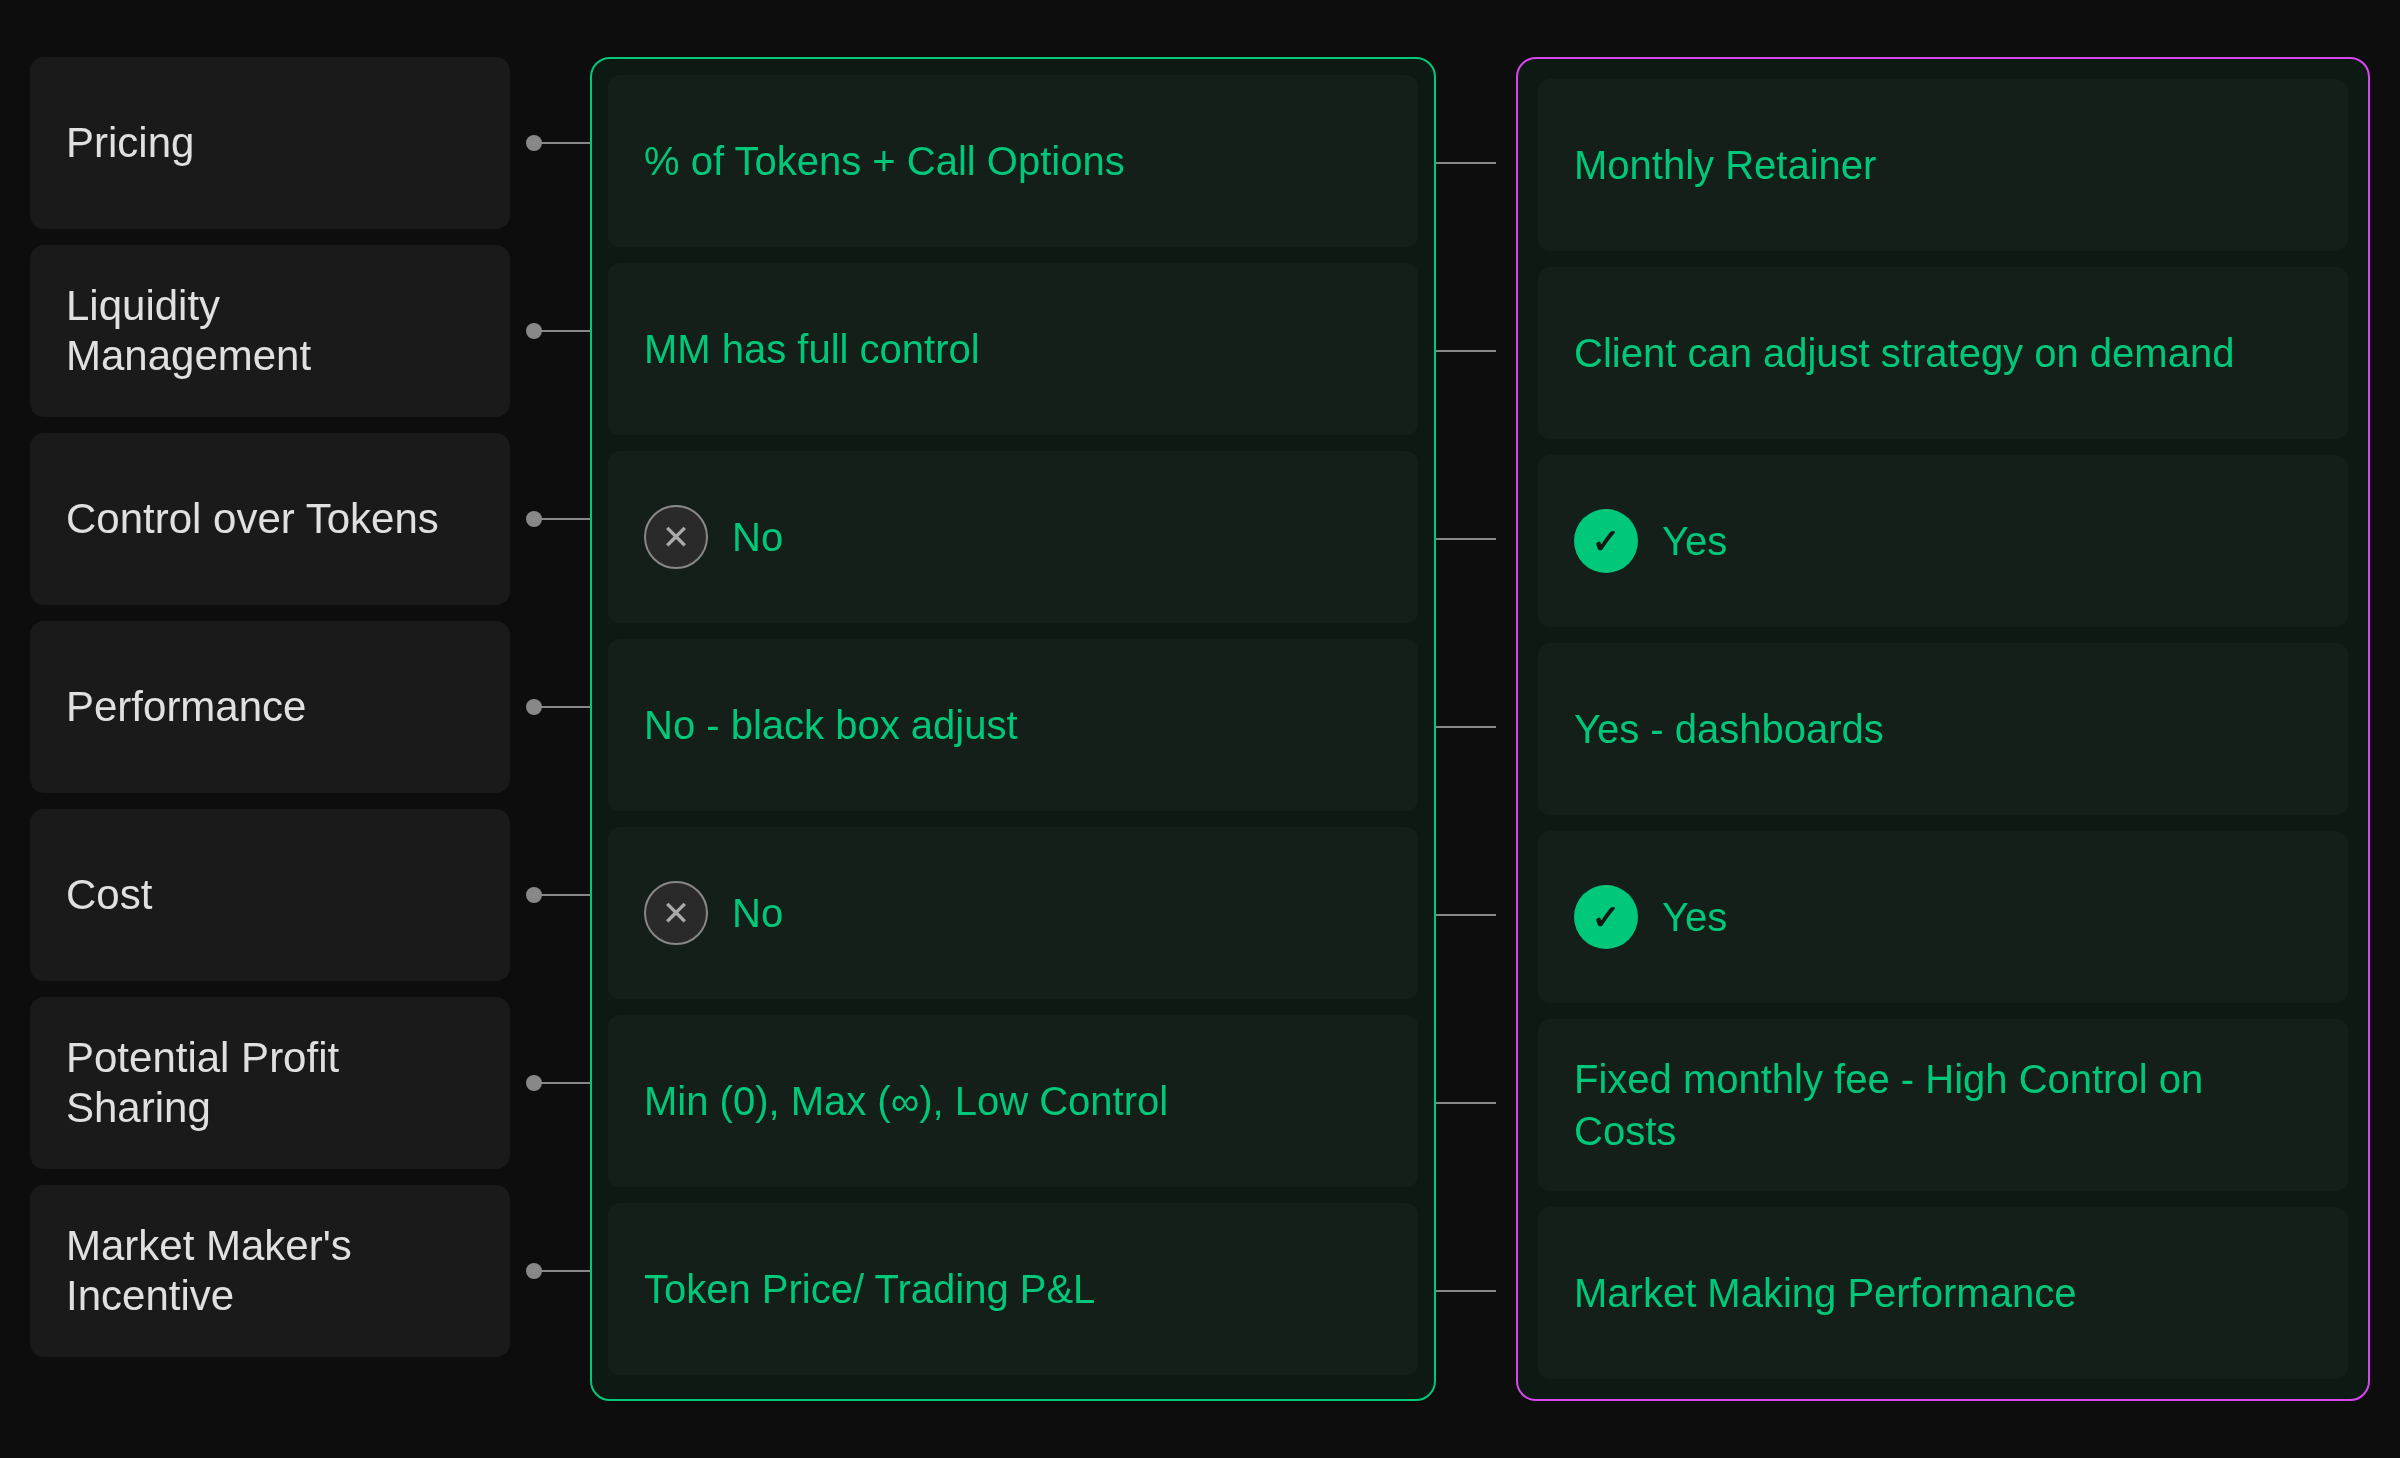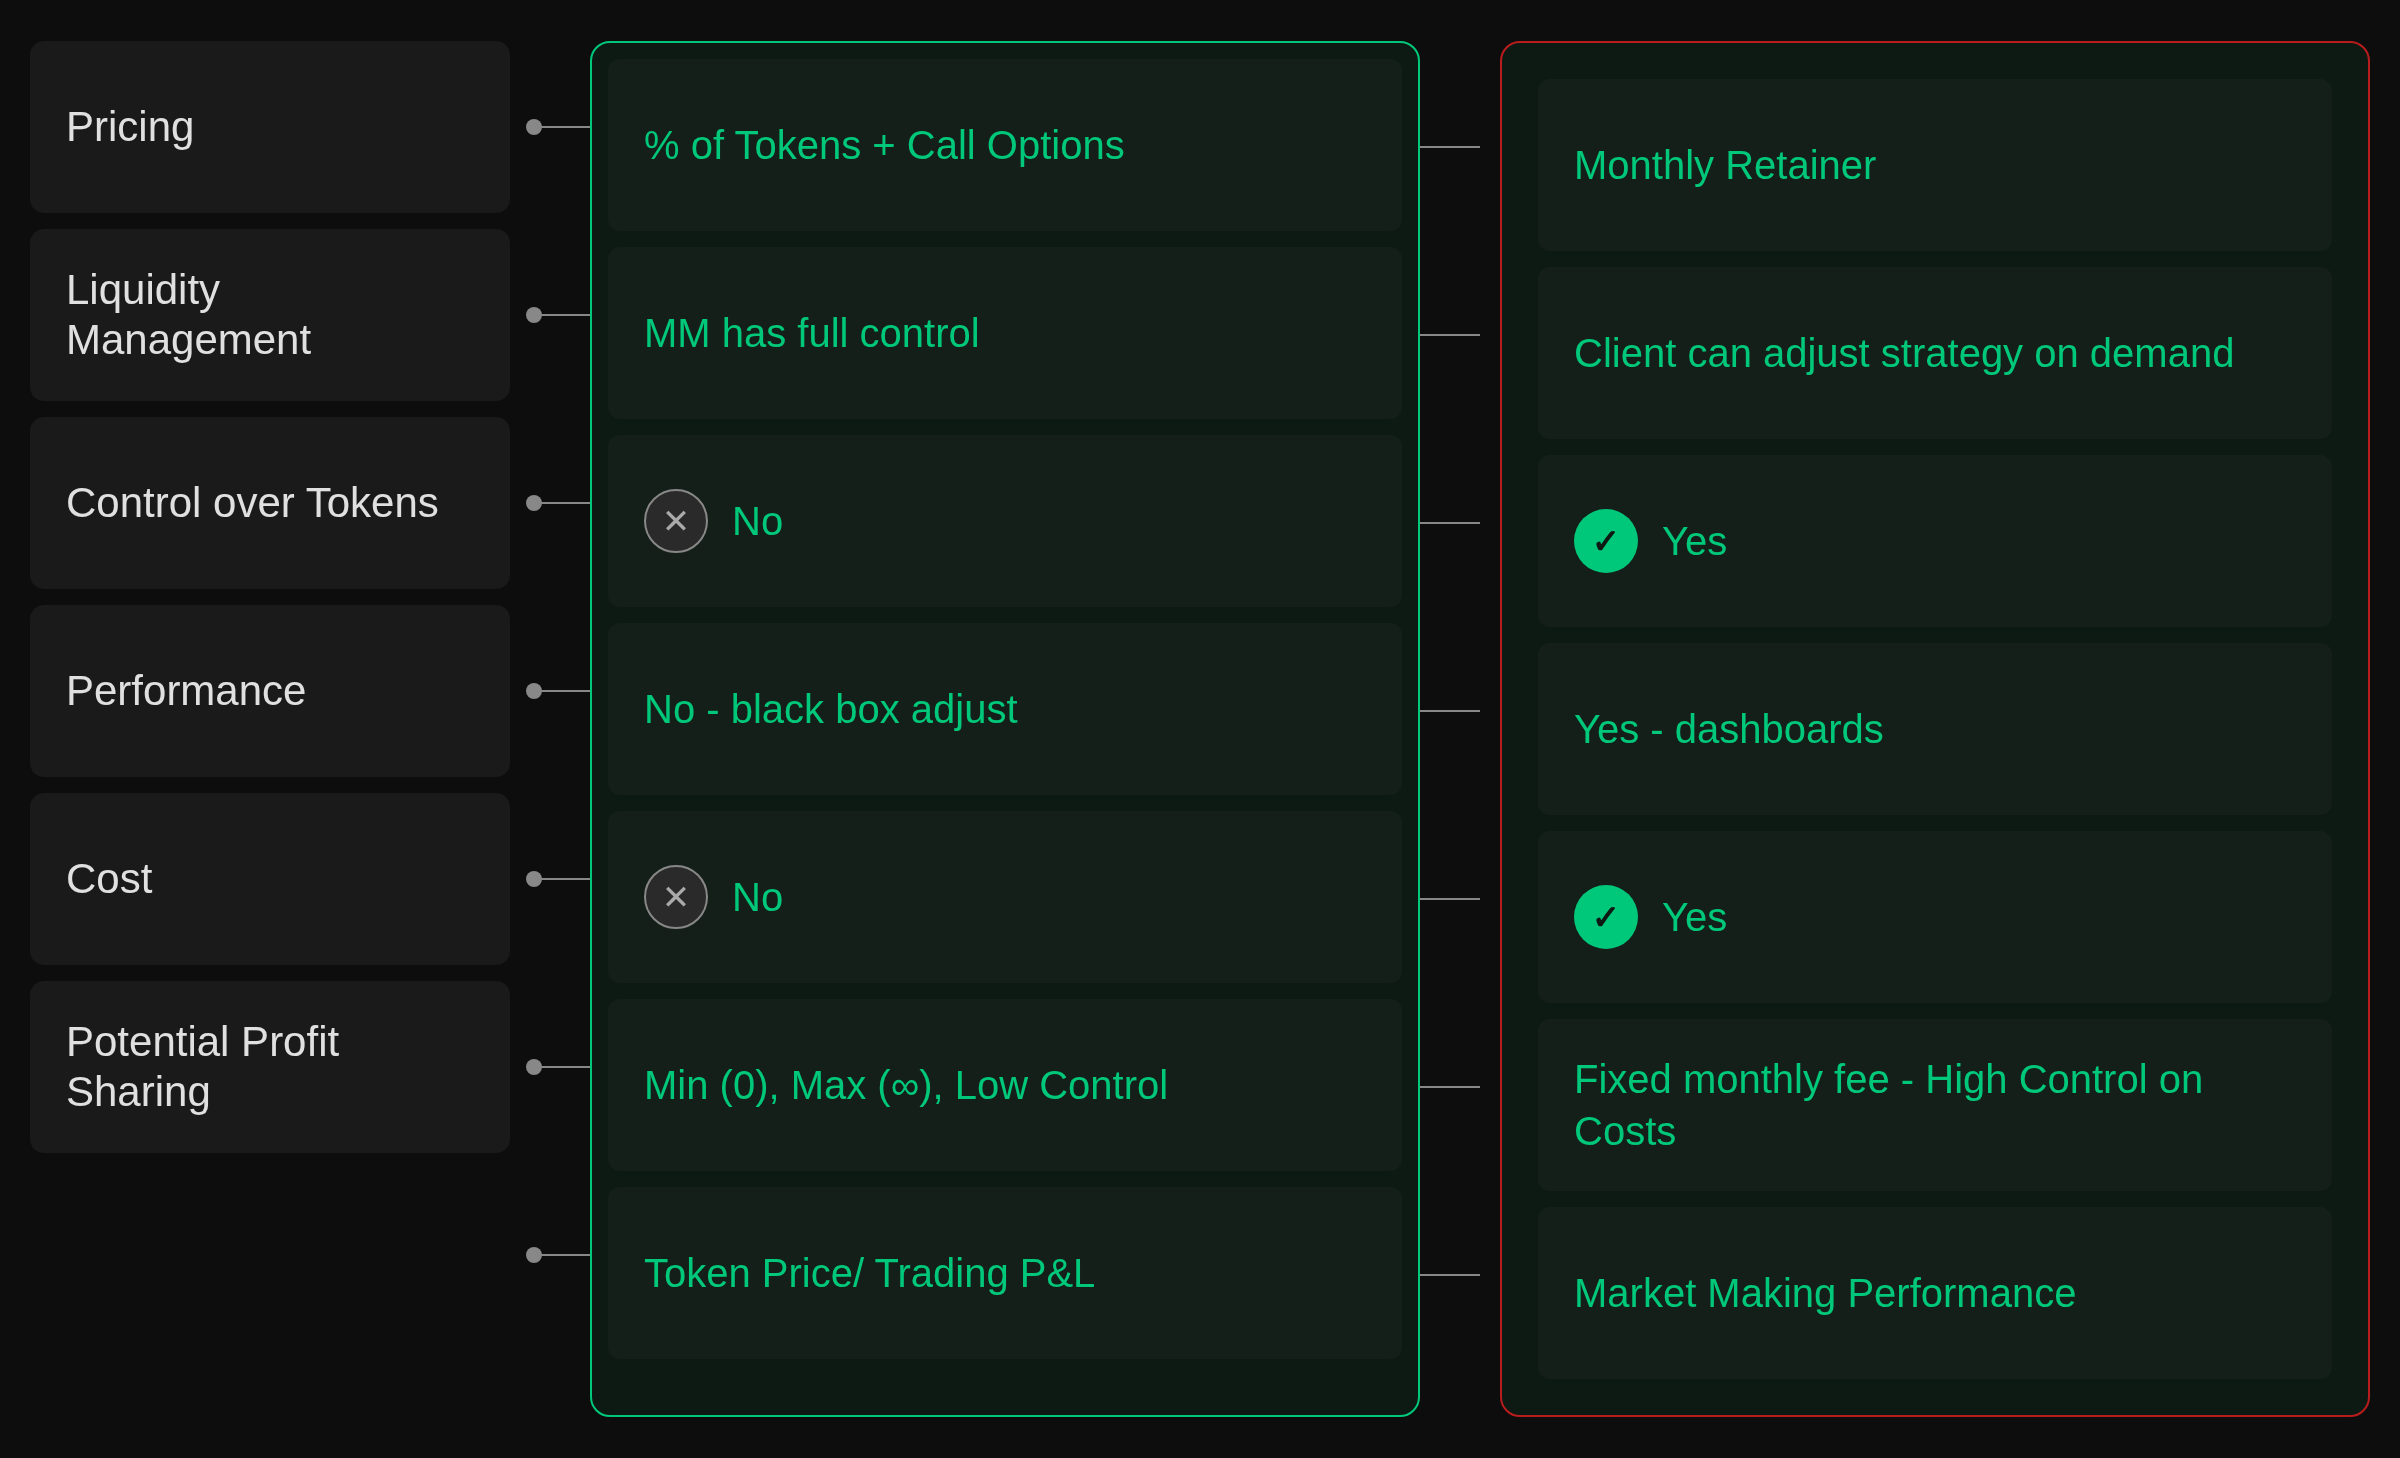--- a/index.html
+++ b/index.html
@@ -140,23 +140,23 @@
       top: 50%;
       transform: translateY(-50%);
     }
 
     
     .right-column {
       display: flex;
       flex-direction: column;
       gap: 16px;
       flex: 1;
-      border: 2px solid #b91c1c;
+      border: 2px solid #d946ef;
       border-radius: 20px;
-      padding: 36px;
+      padding: 20px;
       background-color: #0d1a14;
       justify-content: space-between;
     }
 
     
     .data-cell {
       background-color: #141f19;
       border-radius: 12px;
       display: flex;
       align-items: center;
@@ -228,20 +228,23 @@
         <span class="label-text">Control over Tokens</span>
       </div>
       <div class="label-cell">
         <span class="label-text">Performance</span>
       </div>
       <div class="label-cell">
         <span class="label-text">Cost</span>
       </div>
       <div class="label-cell">
         <span class="label-text">Potential Profit Sharing</span>
+      </div>
+      <div class="label-cell">
+        <span class="label-text">Market Maker's Incentive</span>
       </div>
     </div>
 
   <div class="connector-column">
   <div class="connector-row">
         <div class="connector-dot"></div>
         <div class="connector-line"></div>
       </div>
       <div class="connector-row">
         <div class="connector-dot"></div>

